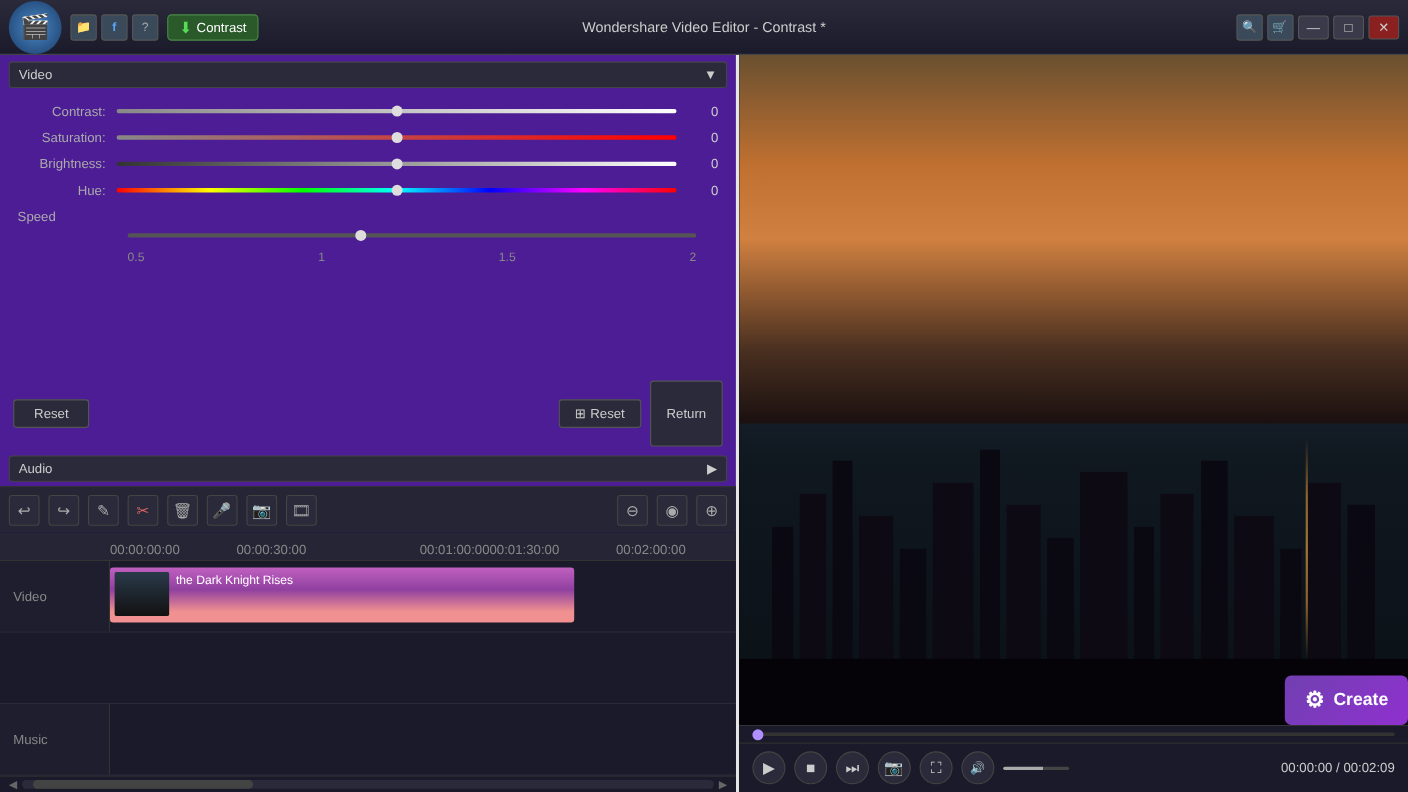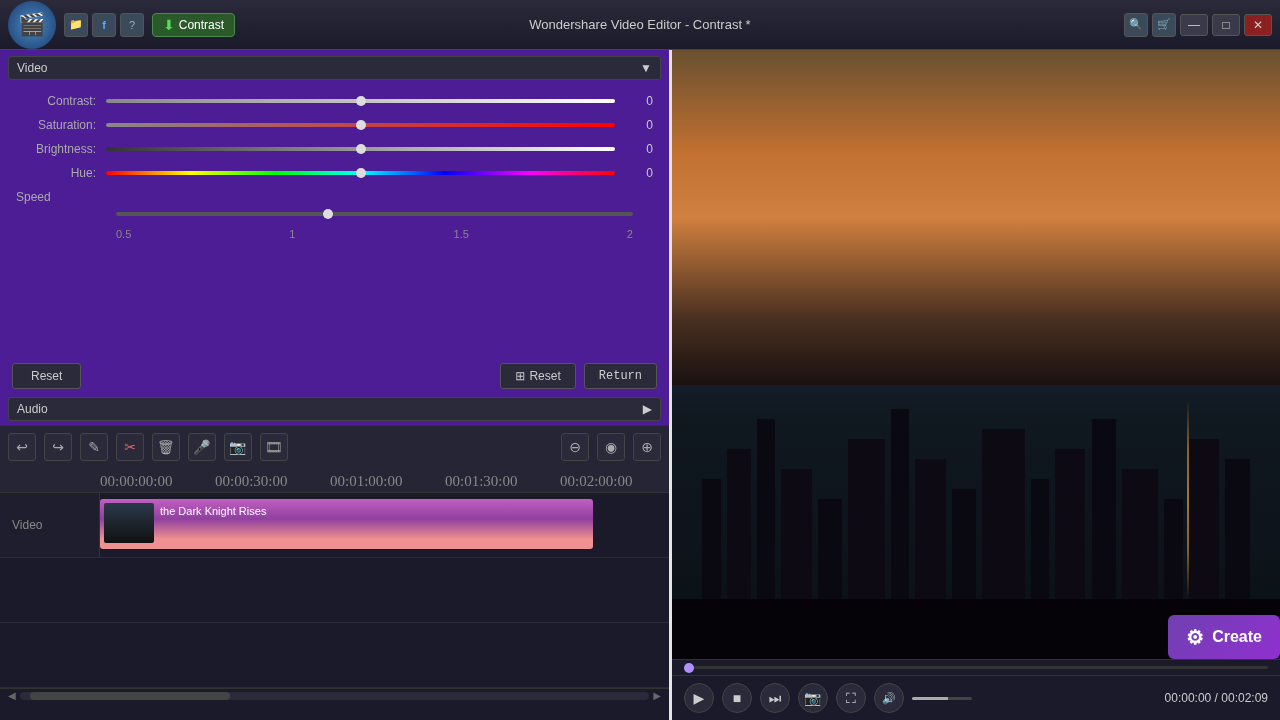--- a/index.html
+++ b/index.html
@@ -251,25 +251,24 @@
       display: flex;
       align-items: center;
       gap: 4px;
       font-size: 12px;
       margin-left: auto;
     }
     .return-btn {
       background: #2a2a3a;
       border: 1px solid #555;
       border-radius: 3px;
-      padding: 5px 14px;
-      color: #ccc;
-      cursor: pointer;
-      font-size: 12px;
-      font-family: Liberation Mono, monospace;
+      padding: 22px 14px;
+      color: #ccc;
+      cursor: pointer;
+      font-size: 12px;
     }
     
     .audio-dropdown {
       background: #2a2a3a;
       border: 1px solid #444;
       border-radius: 3px;
       margin: 0 8px 4px;
       padding: 4px 8px;
       display: flex;
       align-items: center;
@@ -318,24 +317,23 @@
       overflow: hidden;
       position: relative;
     }
     .ruler-marks {
       display: flex;
       align-items: flex-end;
       height: 100%;
     }
     .ruler-mark {
       color: #888;
-      font-size: 15px;
+      font-size: 12px;
       white-space: nowrap;
       padding-bottom: 2px;
-      font-family: Liberation Serif, serif;
     }
     .timeline-tracks {
       position: relative;
     }
     .track-row {
       display: flex;
       align-items: center;
       height: 65px;
       border-bottom: 1px solid #2a2a3a;
     }
@@ -353,21 +351,21 @@
     }
     .track-content {
       flex: 1;
       height: 100%;
       position: relative;
     }
     .video-clip {
       position: absolute;
       top: 6px;
       left: 0;
-      width: 493px;
+      width: 422px;
       height: 50px;
       background: linear-gradient(180deg, #c060c0 0%, #9040a0 40%, #f09090 80%);
       border-radius: 3px;
       display: flex;
       align-items: flex-start;
       padding: 4px;
       overflow: hidden;
     }
     .clip-thumbnail {
       width: 50px;
@@ -630,21 +628,21 @@
       <div class="tl-btn">◉</div>
       <div class="tl-btn">⊕</div>
     </div>
 
     <div class="timeline-area">
 
       <div class="timeline-ruler">
         <div class="ruler-marks" style="gap:0;display:flex;">
           <div class="ruler-mark" style="width:115px;">00:00:00:00</div>
           <div class="ruler-mark" style="width:115px;">00:00:30:00</div>
-          <div class="ruler-mark" style="width:115px;">00:01:00:00</div>
+          <div class="ruler-mark" style="width:115px;text-align:right;">00:01:00:00</div>
           <div class="ruler-mark" style="width:115px;">00:01:30:00</div>
           <div class="ruler-mark" style="width:115px;">00:02:00:00</div>
 
         </div>
       </div>
 
       <div class="timeline-tracks">
 
         <div class="track-row">
           <div class="track-label">Video</div>
@@ -656,20 +654,21 @@
               <span class="clip-title">the Dark Knight Rises</span>
             </div>
           </div>
         </div>
 
         <div class="track-row">
           <div class="track-content"></div>
         </div>
 
         <div class="track-row">
+          <div class="track-label">Music</div>
           <div class="track-content"></div>
         </div>
       </div>
 
       <div class="scrollbar-h">
         <span class="scrollbar-arrow">◀</span>
         <div class="scrollbar-track">
           <div class="scrollbar-thumb"></div>
         </div>
         <span class="scrollbar-arrow">▶</span>

